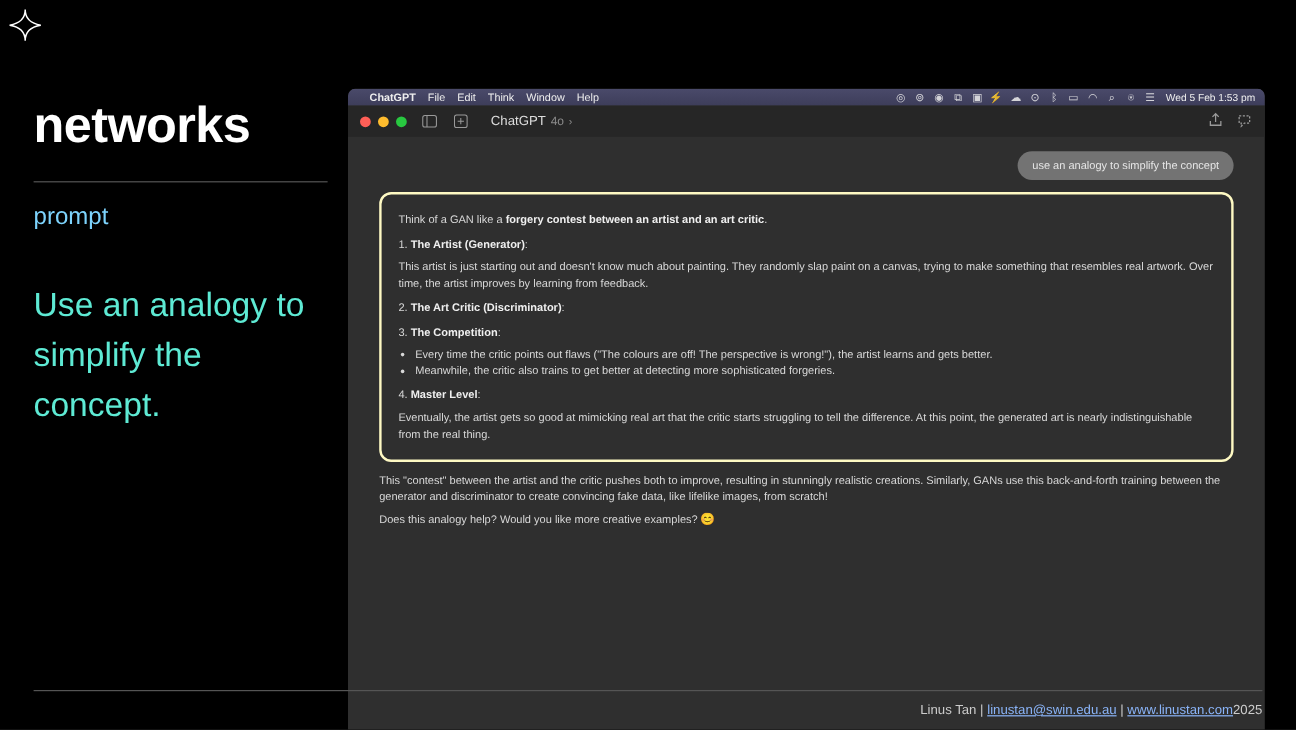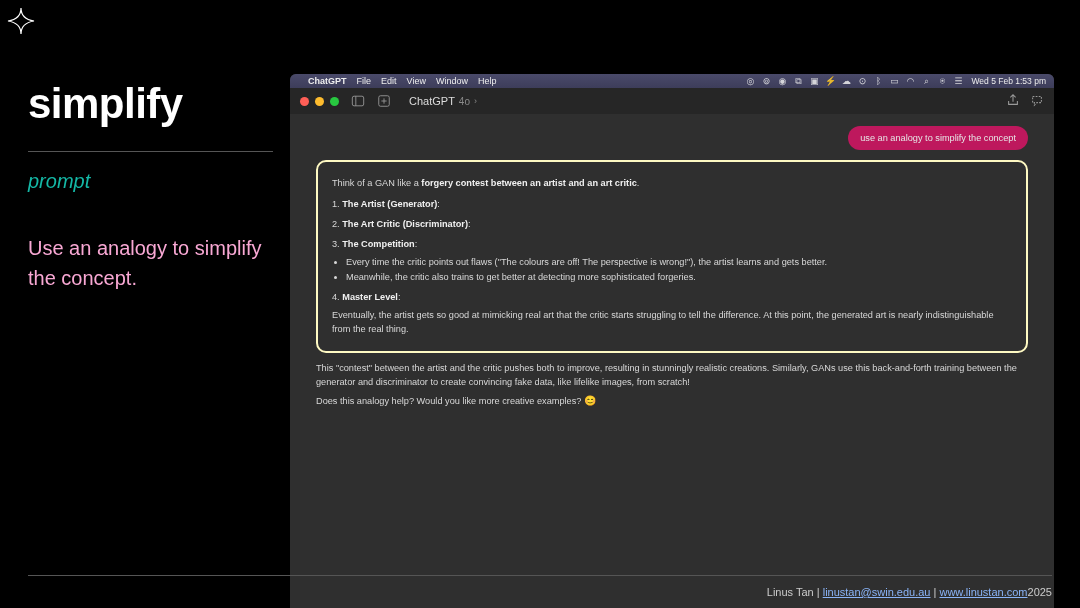--- a/index.html
+++ b/index.html
@@ -36,29 +36,28 @@
     line-height: 1.15;
     letter-spacing: -0.5px;
   }
   .left-divider {
     width: 245px;
     border: none;
     border-top: 1px solid #555;
     margin: 22px 0 18px 0;
   }
   .left-prompt-label {
-    font-style: italic;
     font-size: 20px;
-    color: #14b8a6;
+    color: #7dd3fc;
     margin-bottom: 40px;
   }
   .left-body {
-    font-size: 20px;
+    font-size: 28px;
     line-height: 1.5;
-    color: #f9a8d4;
+    color: #5eead4;
   }
 
   
   .footer-divider {
     position: absolute;
     left: 28px;
     right: 28px;
     bottom: 32px;
     border: none;
     border-top: 1px solid #555;
@@ -138,21 +137,21 @@
   .content ul { list-style: disc; padding-left: 14px; }
   .content .bullet-first { margin-left: 8px; margin-bottom: 6px;}
   .content .q { margin: 6px 0 10px 0; }
 
   .user-bubble {
     display: flex;
     justify-content: flex-end;
     margin: 6px 0 10px 0;
   }
   .user-bubble .bub {
-    background: #be185d;
+    background: #737373;
     border-radius: 12px;
     padding: 5px 12px;
     font-size: 9.2px;
     color: #e6e6e6;
   }
 
   .highlight-box {
     border: 2px solid #fef9c3;
     border-radius: 10px;
     padding: 10px 14px;
@@ -212,36 +211,36 @@
 
 <div class="plus-icon">
   <svg viewBox="0 0 30 30">
       <path d="M15 2 Q15 13 28 15 Q15 17 15 28 Q15 17 2 15 Q15 13 15 2 Z" fill="none" stroke="#fff" stroke-width="1.2"></path>
     </svg>
 </div>
 
 <div class="left-panel">
   <div class="left-title">
     <br>
-    <span>simplify</span>
+    <span>networks</span>
   </div>
   <hr class="left-divider">
   <div class="left-prompt-label">prompt</div>
   <div class="left-body">Use an analogy to simplify the concept.</div>
 </div>
 
 <div class="app-window">
 
   <div class="menubar">
     <div class="menubar-left">
       <span class="apple"></span>
       <span class="appname">ChatGPT</span>
       <span>File</span>
       <span>Edit</span>
-      <span>View</span>
+      <span>Think</span>
       <span>Window</span>
       <span>Help</span>
     </div>
     <div class="menubar-right">
       <span class="mb-icon">◎</span>
       <span class="mb-icon">⊚</span>
       <span class="mb-icon">◉</span>
       <span class="mb-icon">⧉</span>
       <span class="mb-icon">▣</span>
       <span class="mb-icon">⚡</span>
@@ -300,20 +299,21 @@
       <div class="bub">use an analogy to simplify the concept</div>
     </div>
 
     <div class="highlight-box">
       <p>
         <span>Think of a GAN like a </span><strong>forgery contest between an artist and an art critic</strong><span>.</span>
       </p>
 
       <div class="num-item">
         <span class="num-head"><span>1.</span> <strong>The Artist (Generator)</strong><span>:</span></span>
+        <p>This artist is just starting out and doesn't know much about painting. They randomly slap paint on a canvas, trying to make something that resembles real artwork. Over time, the artist improves by learning from feedback.</p>
       </div>
 
       <div class="num-item">
         <span class="num-head"><span>2.</span> <strong>The Art Critic (Discriminator)</strong><span>:</span></span>
       </div>
 
       <div class="num-item">
         <span class="num-head"><span>3.</span> <strong>The Competition</strong><span>:</span></span>
         <ul class="sub-ul">
           <li>Every time the critic points out flaws ("The colours are off! The perspective is wrong!"), the artist learns and gets better.</li>

